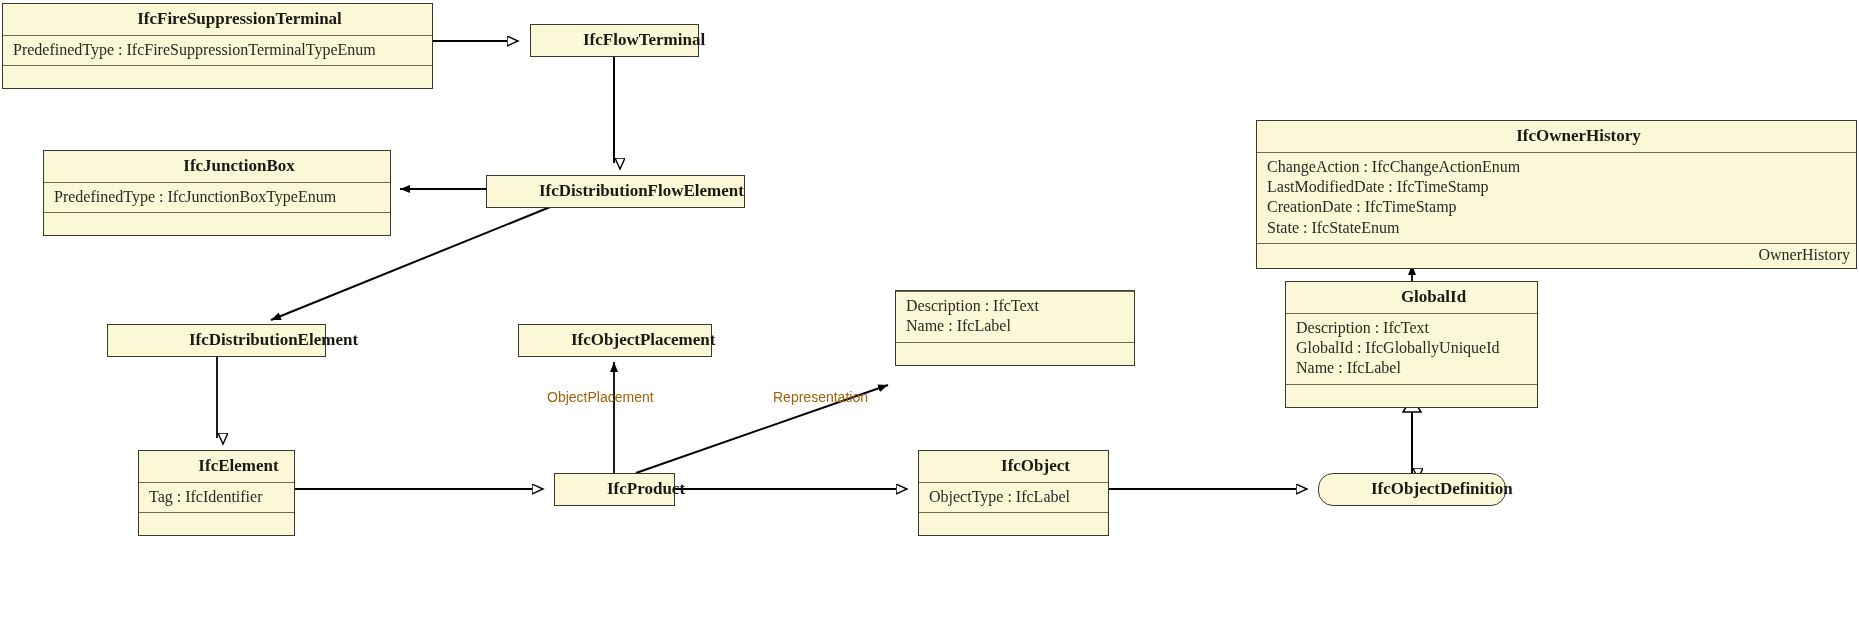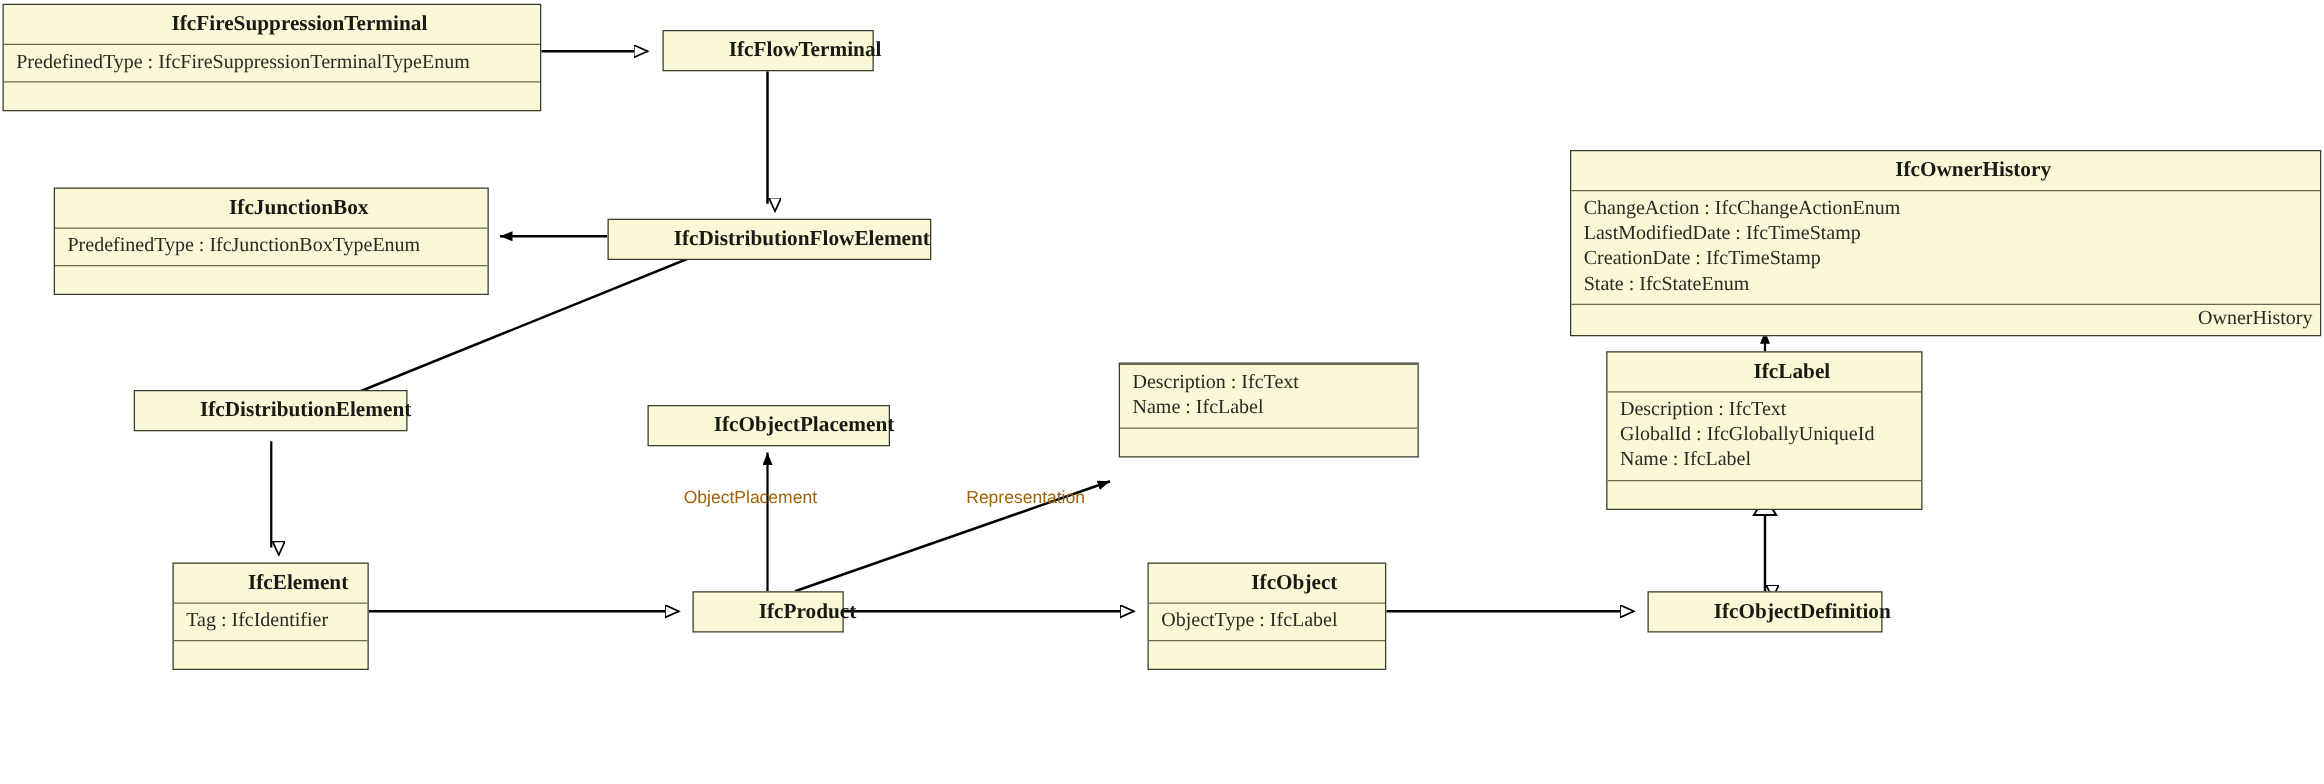--- a/index.html
+++ b/index.html
@@ -159,35 +159,35 @@
       <div class="uml-class" style="left: 1256px; top: 120px; width: 601px;">
         <div class="uml-name">IfcOwnerHistory</div>
         <div class="uml-compartment">
           <div class="attr-line">ChangeAction : IfcChangeActionEnum</div>
           <div class="attr-line">LastModifiedDate : IfcTimeStamp</div>
           <div class="attr-line">CreationDate : IfcTimeStamp</div>
           <div class="attr-line">State : IfcStateEnum</div>
         </div>
         <div class="uml-compartment assoc-label">OwnerHistory</div>
       </div>
-      <div class="uml-class" style="left: 107px; top: 312px; width: 219px;">
+      <div class="uml-class" style="left: 107px; top: 324px; width: 219px; padding-left: 29px;">
         <div class="uml-name">IfcDistributionElement</div>
       </div>
       <div class="uml-class" style="left: 518px; top: 324px; width: 194px;">
         <div class="uml-name">IfcObjectPlacement</div>
       </div>
       <div class="uml-class" style="left: 895px; top: 290px; width: 240px;">
         <div class="uml-compartment">
           <div class="attr-line">Description : IfcText</div>
           <div class="attr-line">Name : IfcLabel</div>
         </div>
         <div class="uml-compartment empty"></div>
       </div>
       <div class="uml-class" style="left: 1285px; top: 281px; width: 253px;">
-        <div class="uml-name">IfcLabel</div>
+        <div class="uml-name">GlobalId</div>
         <div class="uml-compartment">
           <div class="attr-line">Description : IfcText</div>
           <div class="attr-line">GlobalId : IfcGloballyUniqueId</div>
           <div class="attr-line">Name : IfcLabel</div>
         </div>
         <div class="uml-compartment empty"></div>
       </div>
       <div class="uml-class" style="left: 138px; top: 450px; width: 157px;">
         <div class="uml-name">IfcElement</div>
         <div class="uml-compartment">
@@ -198,21 +198,21 @@
       <div class="uml-class" style="left: 554px; top: 473px; width: 121px;">
         <div class="uml-name">IfcProduct</div>
       </div>
       <div class="uml-class" style="left: 918px; top: 450px; width: 191px;">
         <div class="uml-name">IfcObject</div>
         <div class="uml-compartment">
           <div class="attr-line">ObjectType : IfcLabel</div>
         </div>
         <div class="uml-compartment empty"></div>
       </div>
-      <div class="uml-class" style="left: 1318px; top: 473px; width: 188px;">
+      <div class="uml-class" style="left: 1318px; top: 473px; width: 188px; border-radius: 15px;">
         <div class="uml-name">IfcObjectDefinition</div>
       </div>
     </div>
 
   <div id="labels-layer">
       <div class="edge-label" style="left: 547px; top: 389px;">ObjectPlacement</div>
       <div class="edge-label" style="left: 755px; top: 389px; margin-left: 18px;">Representation</div>
     </div>
 
 </div>

